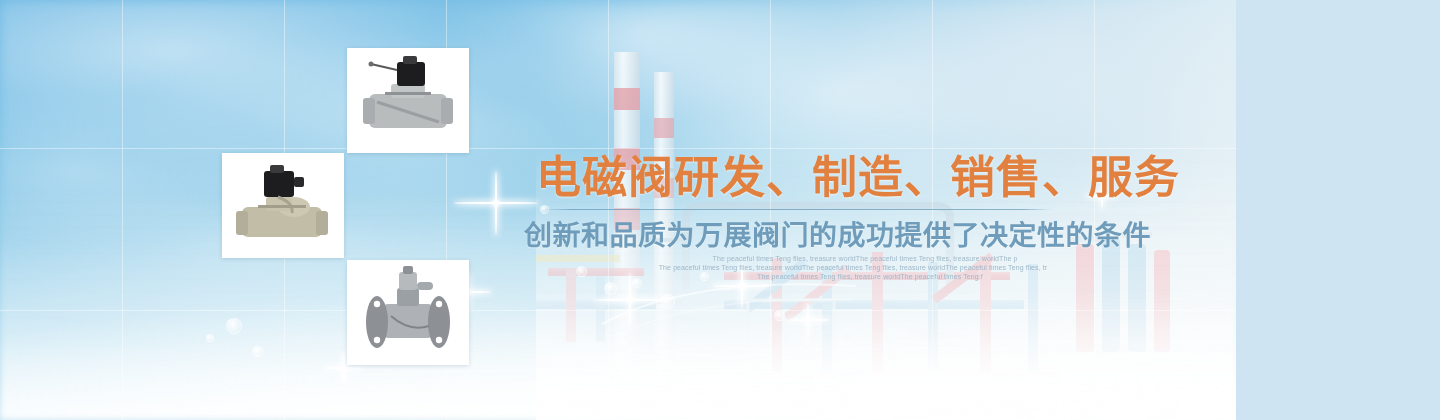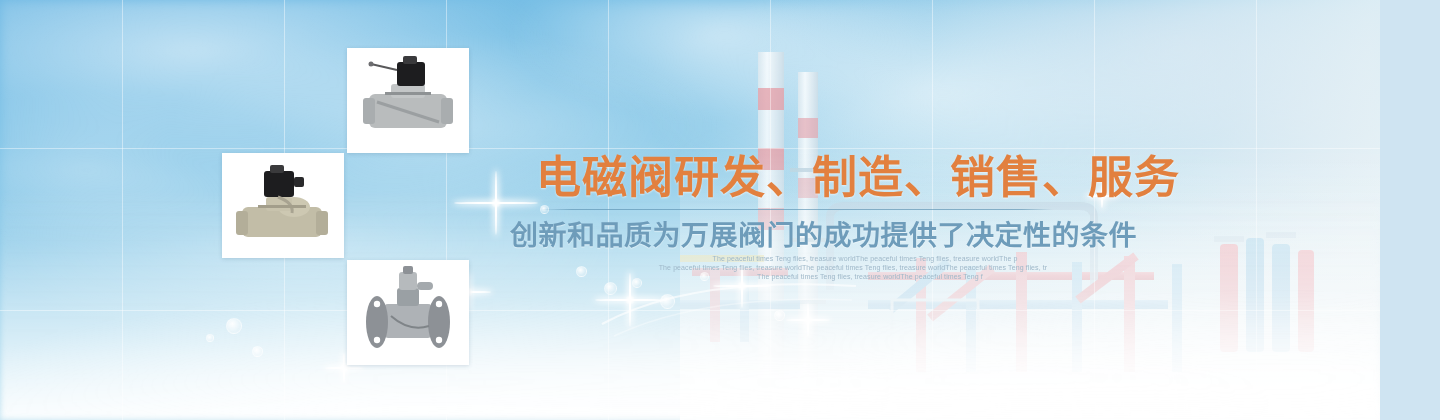--- a/index.html
+++ b/index.html
@@ -1,21 +1,21 @@
 <!DOCTYPE html>
 <html lang="zh-CN"><head>
 <meta charset="utf-8">
 <title>Banner</title>
 <style>
   html,body{margin:0;padding:0;background:#cfe4f2;}
   body{font-family:"Liberation Sans","DejaVu Sans",sans-serif;}
 
   .banner{
     position:relative;
-    width:1380px;height:420px;
+    width:1236px;height:420px;
     overflow:hidden;
     background:#7f1d1d;
   }
 
   
   .sky-base{
     position:absolute;inset:0;
     background:
       linear-gradient(170deg,#6fb9e4 0%,#79c0e6 18%,#8ecbe9 38%,#b3ddef 58%,#d3e9f2 74%,#e6f1f4 88%,#eef4f5 100%);
   }
@@ -109,21 +109,21 @@
     letter-spacing:1px;
     color:#e2803f;
     white-space:nowrap;
     text-shadow:0 1px 2px rgba(255,255,255,.55);
   }
   .divider{
     position:absolute;left:541px;top:209px;width:512px;height:1px;
     background:linear-gradient(to right, rgba(92,146,178,.0) 0%, rgba(92,146,178,.65) 6%, rgba(92,146,178,.65) 94%, rgba(92,146,178,0) 100%);
   }
   .subhead{
-    position:absolute;left:510px;top:222px;
+    position:absolute;left:524px;top:222px;
     font-size:28px;line-height:1;
     font-weight:700;
     letter-spacing:.5px;
     color:#6e9cba;
     white-space:nowrap;
     text-shadow:0 1px 1px rgba(255,255,255,.5);
   }
   .filler{
     position:absolute;left:650px;top:254px;width:420px;
     text-align:center;

